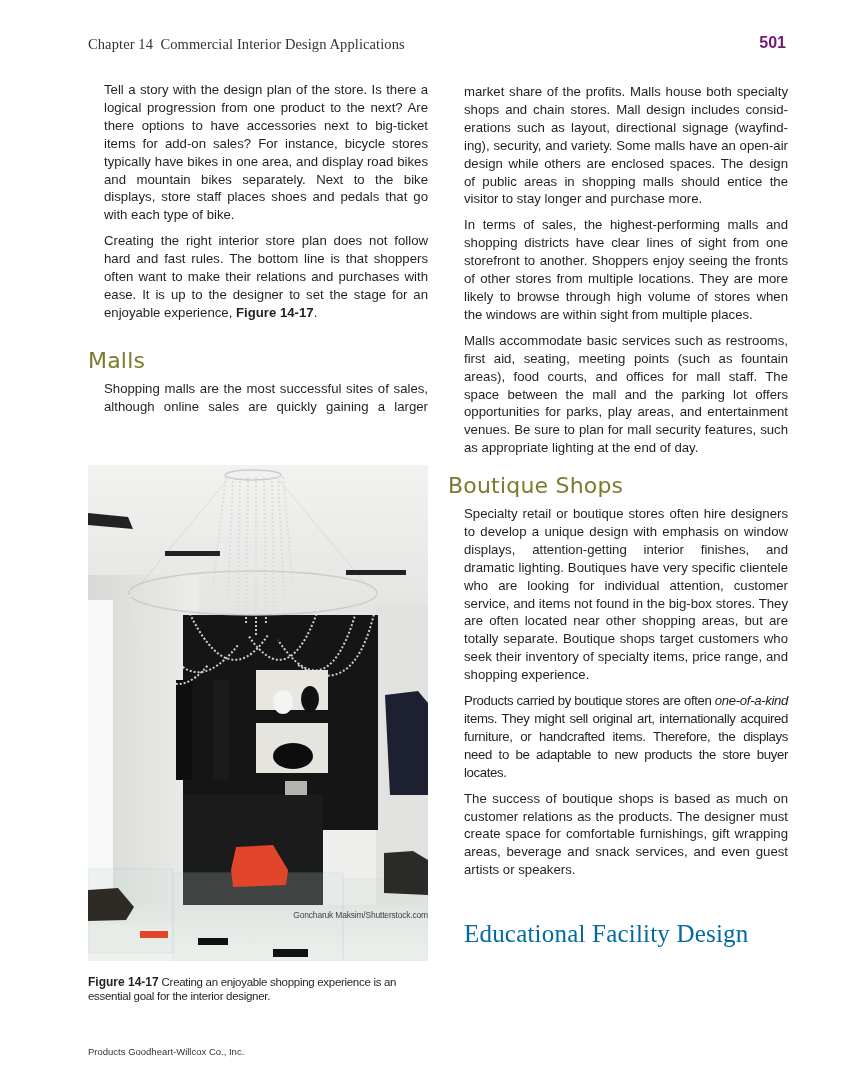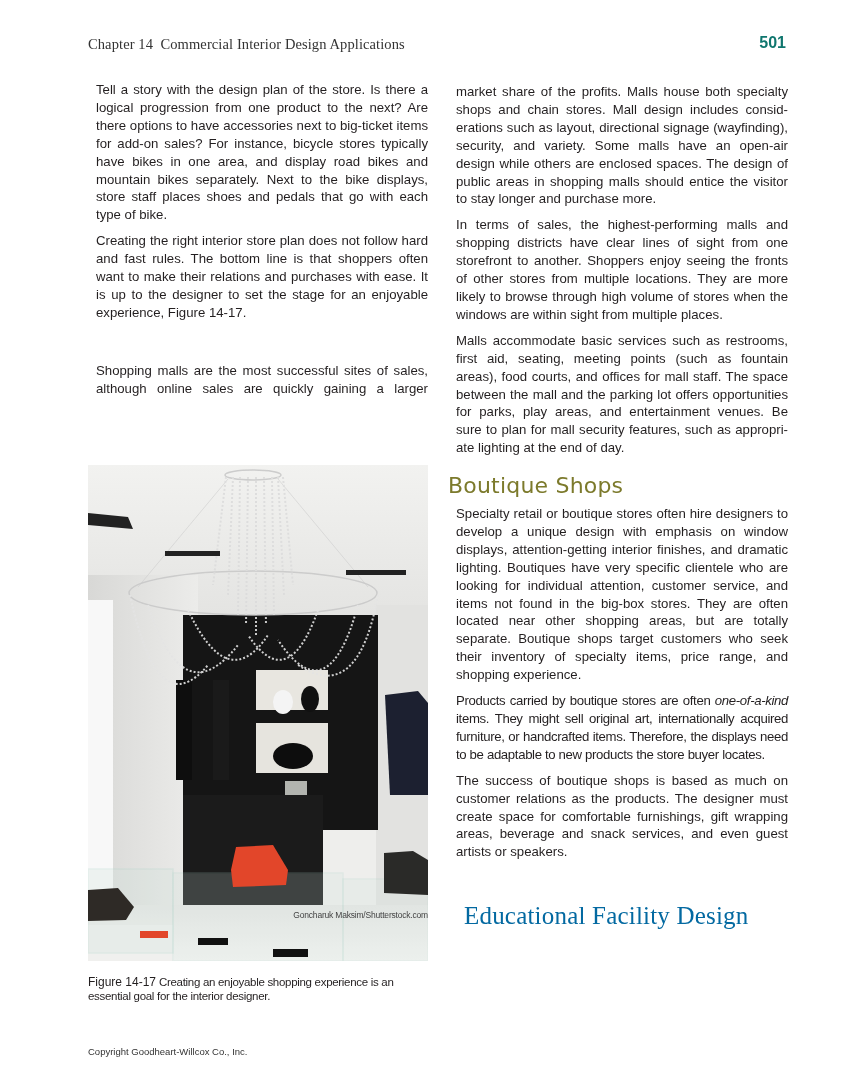--- a/index.html
+++ b/index.html
@@ -1,46 +1,47 @@
 <!DOCTYPE html>
 <html><head>
 <meta charset="utf-8">
 <style>
   html, body { margin: 0; padding: 0; background: #ffffff; }
   body { width: 849px; height: 1087px; position: relative; overflow: hidden; color: #231f20; }
   .hdr-left { position: absolute; left: 88px; top: 36px; font-family: "Liberation Serif", "DejaVu Serif", serif; font-size: 14.5px; color: #333; letter-spacing: 0.1px; }
-  .hdr-right { position: absolute; right: 63px; top: 34px; font-family: "Liberation Sans", sans-serif; font-weight: bold; font-size: 16px; color: #0f766e; margin-left: 47px; }
+  .hdr-right { position: absolute; right: 63px; top: 34px; font-family: "Liberation Sans", sans-serif; font-weight: bold; font-size: 16px; color: #701a75; margin-left: 47px; }
   .col { position: absolute; width: 340px; font-family: "Liberation Sans", sans-serif; font-size: 13.2px; line-height: 17.9px; }
-  .col p { margin: 0 0 8px 8px; text-align: justify; hyphens: manual; }
+  .col p { margin: 0 0 8px 16px; text-align: justify; hyphens: manual; }
   .col p.tight { letter-spacing: -0.35px; }
   .col-left { left: 88px; top: 81px; }
   .col-right { left: 448px; top: 83px; }
   .h2 { font-family: "DejaVu Sans", sans-serif; font-weight: normal; color: #7c7a2c; font-size: 22px; margin: 0; letter-spacing: 0.2px; }
   .h1 { font-family: Liberation Serif, serif; font-weight: normal; color: #0369a1; font-size: 25px; margin: 16px; letter-spacing: 0.2px; }
-  b { font-weight: normal; }
+  b { font-weight: bold; }
   .figure { position: absolute; left: 88px; top: 465px; width: 340px; height: 496px; overflow: hidden; background: #eeeeec; }
   .credit { position: absolute; right: 421px; top: 910px; font-family: "Liberation Sans", sans-serif; font-size: 8.5px; color: #444; letter-spacing: -0.2px; }
   .caption { position: absolute; left: 88px; top: 975px; width: 340px; font-family: "Liberation Sans", sans-serif; font-size: 11.5px; line-height: 14px; letter-spacing: -0.3px; }
   .caption b { font-size: 12px; letter-spacing: 0; }
   .footer { position: absolute; left: 88px; top: 1046px; font-family: "Liberation Sans", sans-serif; font-size: 9.5px; color: #333; }
 </style>
 </head>
 <body>
 
 <div>
   <div class="hdr-left">
     <span>Chapter 14</span>&nbsp;&nbsp;<span>Commercial Interior Design Applications</span>
   </div>
   <div class="hdr-right">501</div>
 </div>
 
 <div class="col col-left">
   <p>Tell a story with the design plan of the store. Is there a logical progression from one product to the next? Are there options to have accessories next to big-ticket items for add-on sales? For instance, bicycle stores typically have bikes in one area, and display road bikes and mountain bikes separately. Next to the bike displays, store staff places shoes and pedals that go with each type of bike.</p>
   <p><span>Creating the right interior store plan does not follow hard and fast rules. The bottom line is that shoppers often want to make their relations and purchases with ease. It is up to the designer to set the stage for an enjoyable experience, </span><b>Figure 14-17</b><span>.</span></p>
   <div style="height:22px"></div>
+  <h2 class="h2">Malls</h2>
   <div style="height:10px"></div>
   <p style="text-align-last: justify;">Shopping malls are the most successful sites of sales, although online sales are quickly gaining a larger</p>
 </div>
 
 <div class="col col-right">
   <p>market share of the profits. Malls house both specialty shops and chain stores. Mall design includes consid­erations such as layout, directional signage (wayfind­ing), security, and variety. Some malls have an open-air design while others are enclosed spaces. The design of public areas in shopping malls should entice the visitor to stay longer and purchase more.</p>
   <p>In terms of sales, the highest-performing malls and shopping districts have clear lines of sight from one storefront to another. Shoppers enjoy seeing the fronts of other stores from multiple locations. They are more likely to browse through high volume of stores when the windows are within sight from multiple places.</p>
   <p>Malls accommodate basic services such as restrooms, first aid, seating, meeting points (such as fountain areas), food courts, and offices for mall staff. The space between the mall and the parking lot offers opportuni­ties for parks, play areas, and entertainment venues. Be sure to plan for mall security features, such as appropri­ate lighting at the end of day.</p>
   <div style="height:12px"></div>
   <h2 class="h2">Boutique Shops</h2>
@@ -110,13 +111,13 @@
       <rect x="258" y="105" width="60" height="5"></rect>
     </g>
   </svg>
 </div>
 
 <div class="credit">Goncharuk Maksim/Shutterstock.com</div>
 <div class="caption">
   <b>Figure 14-17</b><span> Creating an enjoyable shopping experience is an essential goal for the interior designer.</span>
 </div>
 
-<div class="footer">Copyright Goodheart-Willcox Co., Inc.</div>
+<div class="footer">Products Goodheart-Willcox Co., Inc.</div>
 
 </body></html>

